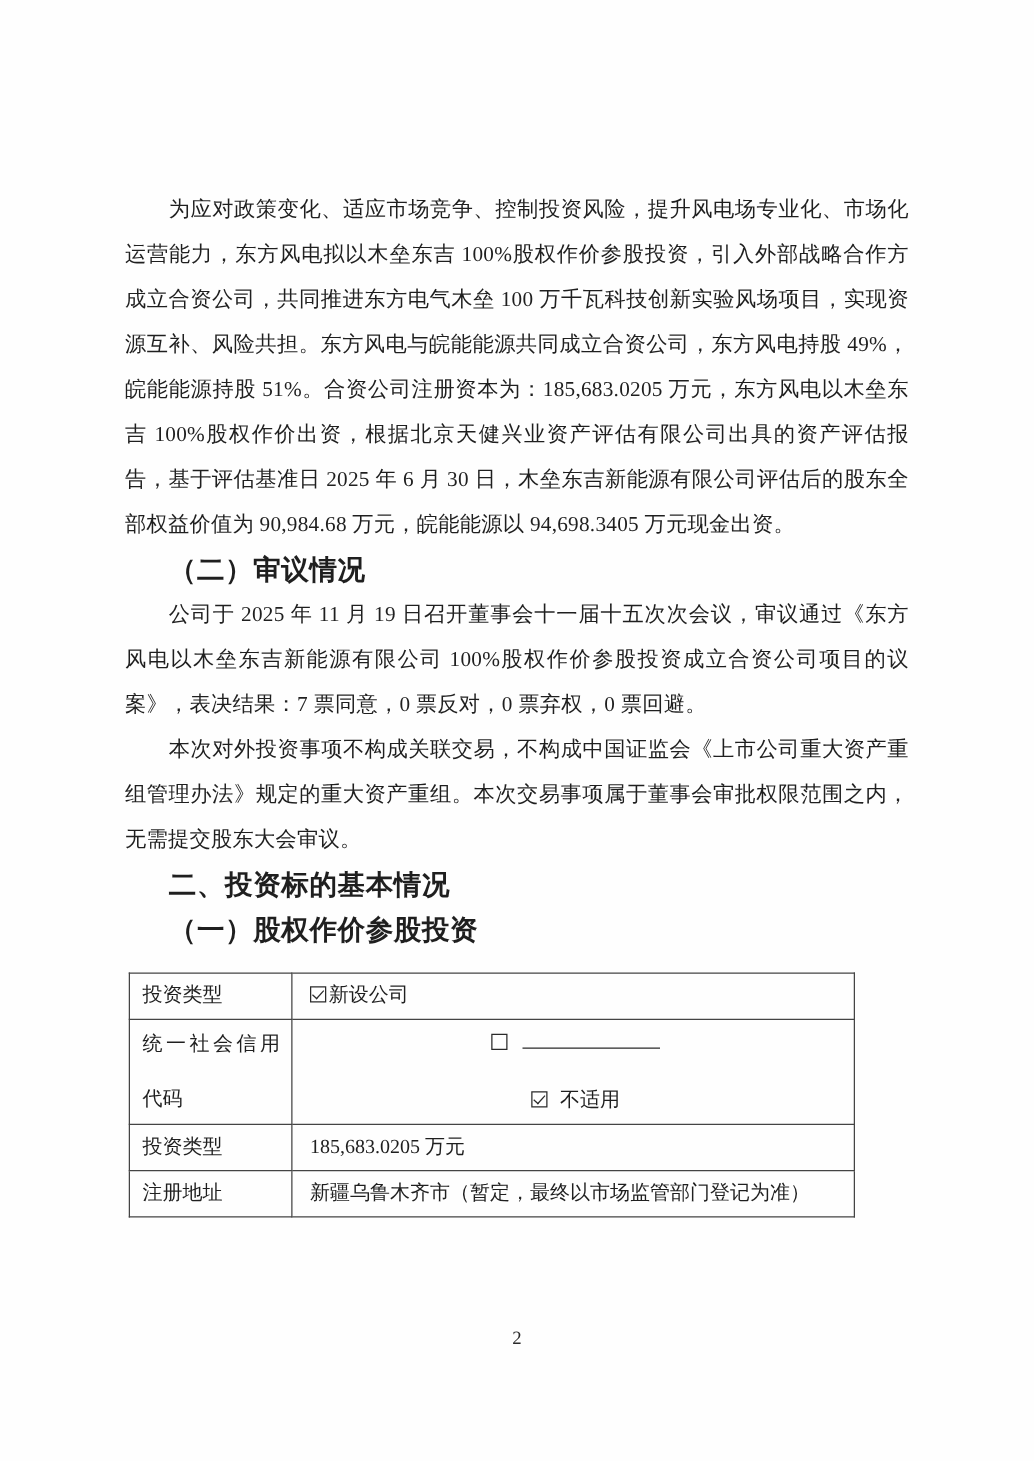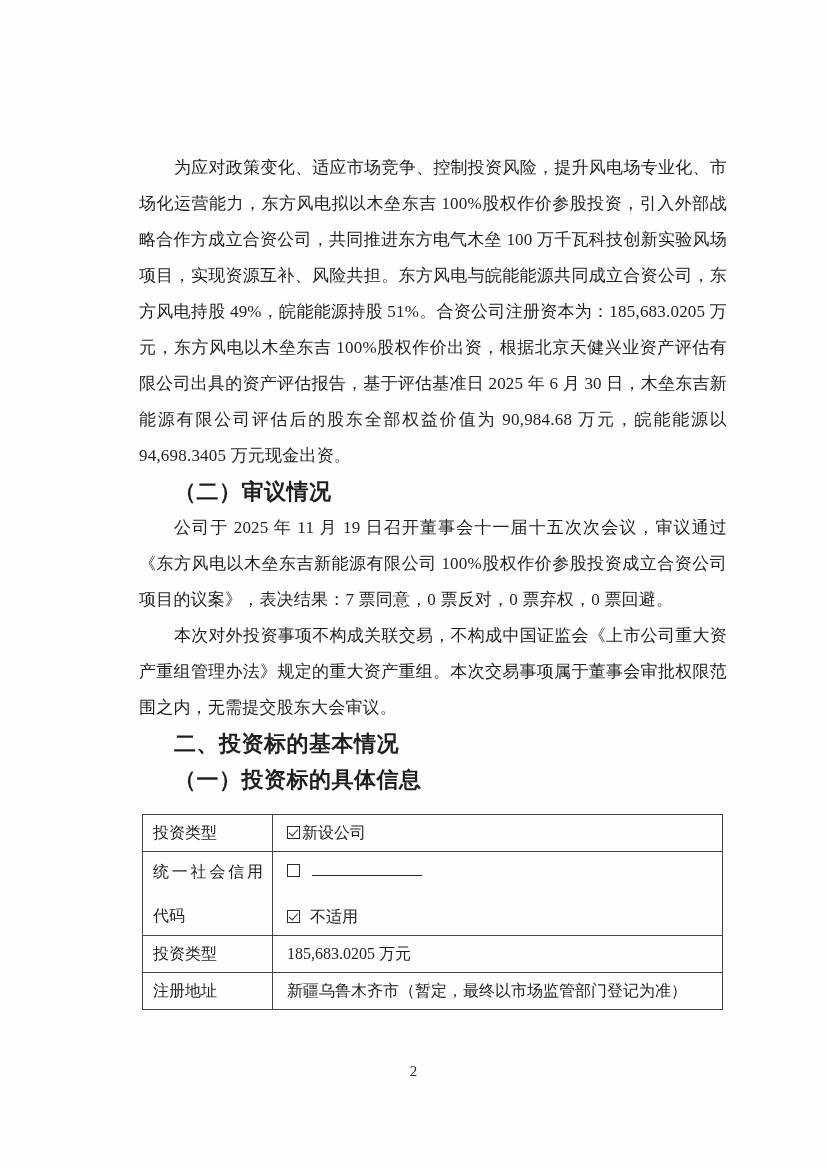--- a/index.html
+++ b/index.html
@@ -8,21 +8,20 @@
     font-family: "Liberation Serif", "DejaVu Serif", serif;
     color: #1f1f1f;
   }
   .page {
     position: relative;
     width: 827px;
     height: 1169px;
     margin: 0 auto;
     background: #fefefe;
     overflow: hidden;
-    padding-left: 39px;
   }
   .content {
     padding: 150px 100px 0 100px;
   }
   .body-para {
     font-size: 17px;
     line-height: 36px;
     text-align: justify;
     text-justify: inter-ideograph;
     text-indent: 35px;
@@ -73,21 +72,21 @@
     position: absolute;
     left: 3px;
     top: 0px;
     width: 4px;
     height: 8px;
     border-right: 1.6px solid #2a2a2a;
     border-bottom: 1.6px solid #2a2a2a;
     transform: rotate(42deg);
   }
   .cb-gap { margin-right: 2px; }
-  .option-line { white-space: nowrap; }
+  .option-line { white-space: nowrap; text-align: center; }
   .option-line + .option-line { margin-top: 22px; }
   .option-text { margin-left: 10px; }
   .blank-underline {
     display: inline-block;
     width: 110px;
     border-bottom: 1.5px solid #2a2a2a;
     margin-left: 12px;
   }
   .page-footer {
     position: absolute;
@@ -108,21 +107,21 @@
     <p class="body-para">为应对政策变化、适应市场竞争、控制投资风险，提升风电场专业化、市场化运营能力，东方风电拟以木垒东吉 100%股权作价参股投资，引入外部战略合作方成立合资公司，共同推进东方电气木垒 100 万千瓦科技创新实验风场项目，实现资源互补、风险共担。东方风电与皖能能源共同成立合资公司，东方风电持股 49%，皖能能源持股 51%。合资公司注册资本为：185,683.0205 万元，东方风电以木垒东吉 100%股权作价出资，根据北京天健兴业资产评估有限公司出具的资产评估报告，基于评估基准日 2025 年 6 月 30 日，木垒东吉新能源有限公司评估后的股东全部权益价值为 90,984.68 万元，皖能能源以 94,698.3405 万元现金出资。</p>
 
     <h3 class="heading">（二）审议情况</h3>
 
     <p class="body-para">公司于 2025 年 11 月 19 日召开董事会十一届十五次次会议，审议通过《东方风电以木垒东吉新能源有限公司 100%股权作价参股投资成立合资公司项目的议案》，表决结果：7 票同意，0 票反对，0 票弃权，0 票回避。</p>
 
     <p class="body-para">本次对外投资事项不构成关联交易，不构成中国证监会《上市公司重大资产重组管理办法》规定的重大资产重组。本次交易事项属于董事会审批权限范围之内，无需提交股东大会审议。</p>
 
     <h3 class="heading">二、投资标的基本情况</h3>
 
-    <h3 class="heading">（一）投资标的具体信息</h3>
+    <h3 class="heading">（一）股权作价参股投资</h3>
 
     <table class="info-table">
       <colgroup>
         <col style="width:130px">
         <col style="width:450px">
       </colgroup>
       <tbody>
         <tr>
           <td class="label-cell">投资类型</td>
           <td class="value-cell">

